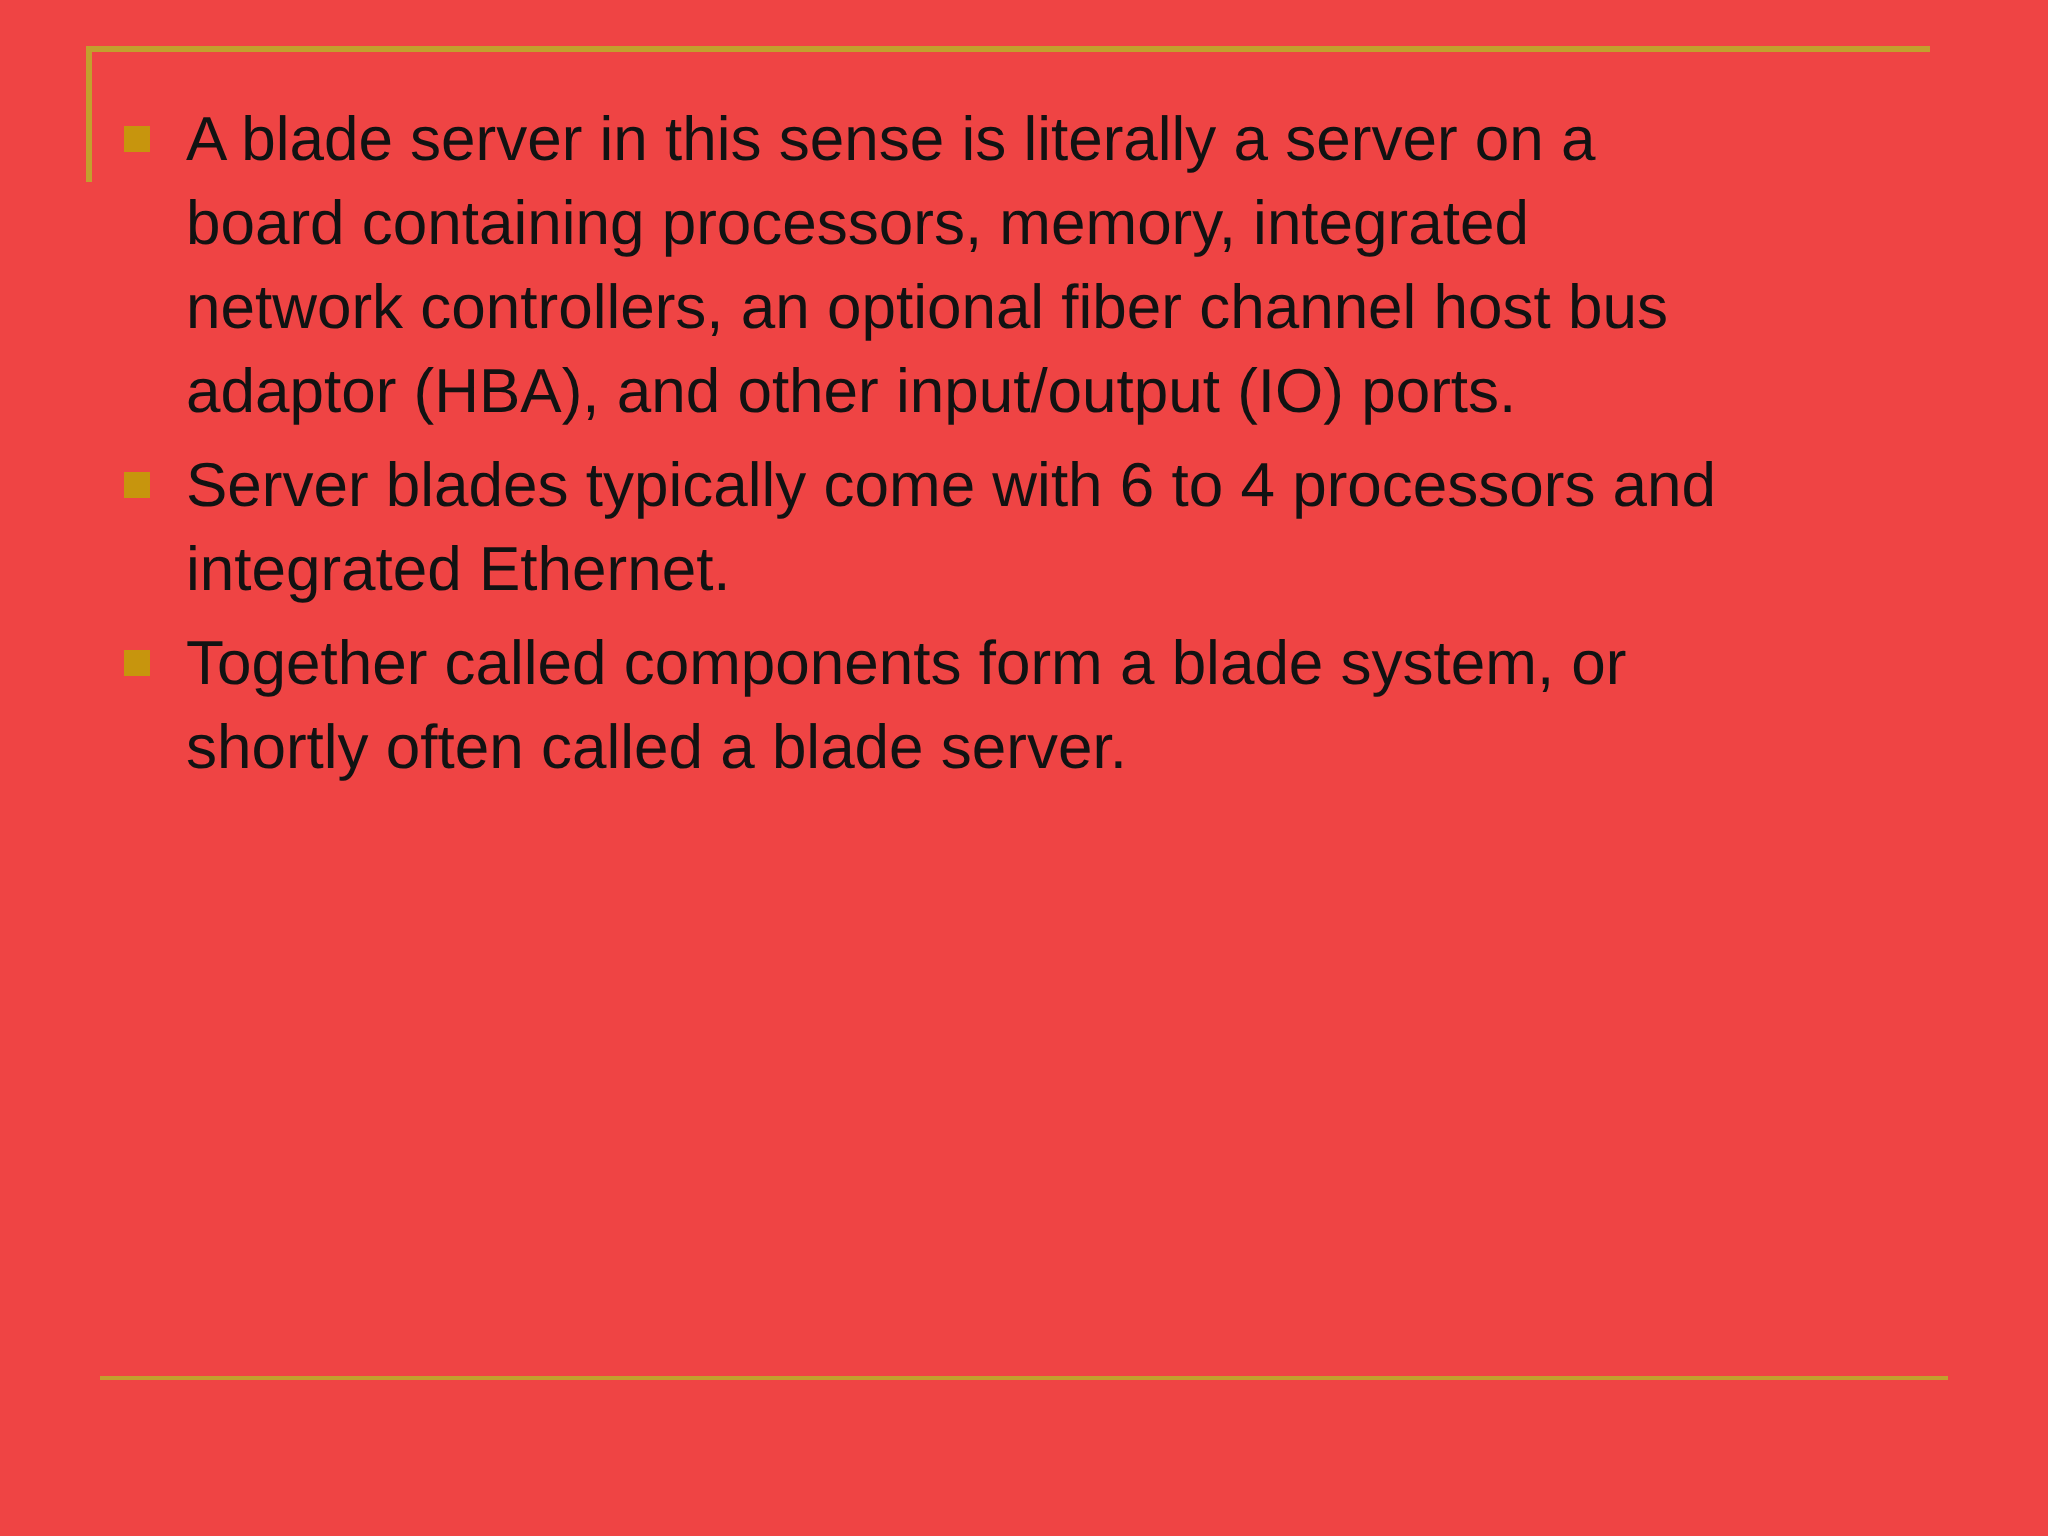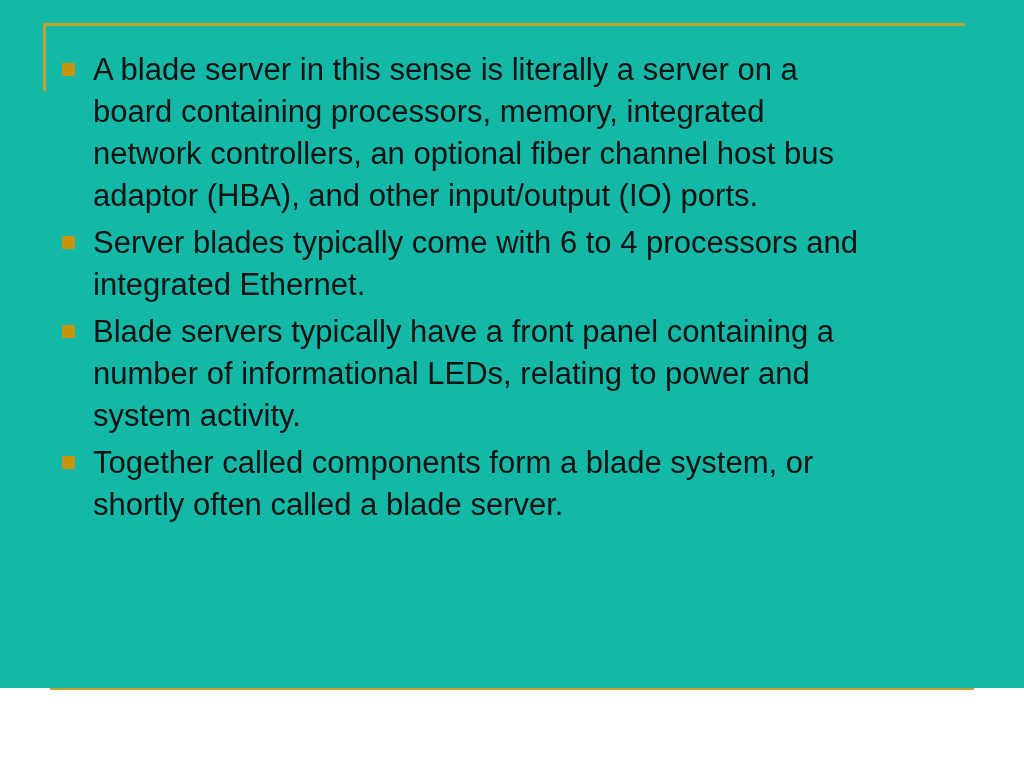--- a/index.html
+++ b/index.html
@@ -6,22 +6,22 @@
     margin: 0;
     padding: 0;
     width: 1024px;
     height: 768px;
     background: #ffffff;
     overflow: hidden;
   }
   .slide {
     position: relative;
     width: 1024px;
-    height: 688px;
-    background: #14b8a6;
+    height: 768px;
+    background: #ef4444;
     font-family: "Liberation Sans", "DejaVu Sans", sans-serif;
   }
   .rule {
     position: absolute;
     background: #C2A02E;
   }
   .rule-top {
     left: 43px;
     top: 23px;
     width: 922px;
@@ -83,26 +83,20 @@
 network controllers, an optional fiber channel host bus
 adaptor (HBA), and other input/output (IO) ports.</span>
     </div>
 
     <div class="bullet-item">
       <span class="bullet-marker"></span>
       <span class="bullet-text">Server blades typically come with 6 to 4 processors and
 integrated Ethernet.</span>
     </div>
 
-    <div class="bullet-item">
-      <span class="bullet-marker"></span>
-      <span class="bullet-text">Blade servers typically have a front panel containing a
-number of informational LEDs, relating to power and
-system activity.</span>
-    </div>
 
 
     <div class="bullet-item">
       <span class="bullet-marker"></span>
       <span class="bullet-text">Together called components form a blade system, or
 shortly often called a blade server.</span>
     </div>
 
   </div>
 </div>

